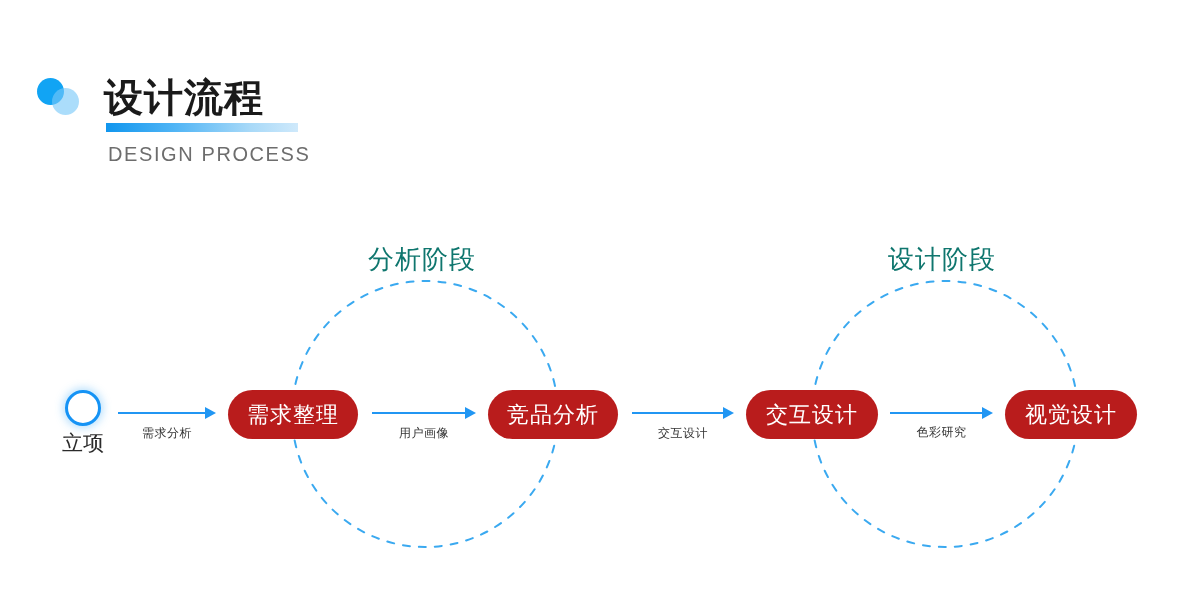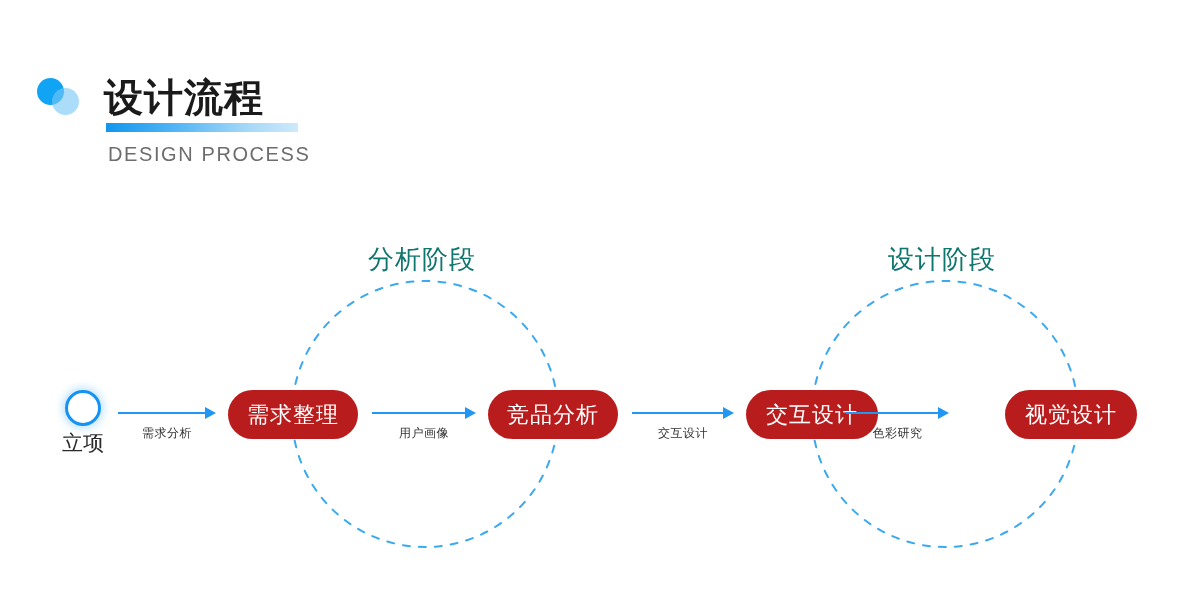--- a/index.html
+++ b/index.html
@@ -195,21 +195,21 @@
   }
   #arrow-0 { left: 118px; width: 98px; }
   #arrow-0 .arrow-line { width: 87px; }
   #arrow-0 .arrow-head { left: 87px; }
   #arrow-1 { left: 372px; width: 104px; }
   #arrow-1 .arrow-line { width: 93px; }
   #arrow-1 .arrow-head { left: 93px; }
   #arrow-2 { left: 632px; width: 102px; }
   #arrow-2 .arrow-line { width: 91px; }
   #arrow-2 .arrow-head { left: 91px; }
-  #arrow-3 { left: 846px; width: 103px; }
+  #arrow-3 { left: 890px; width: 103px; font-family: Liberation Mono, monospace; }
   #arrow-3 .arrow-line { width: 92px; }
   #arrow-3 .arrow-head { left: 92px; }
 </style>
 </head>
 <body>
 
 <div id="header">
 
   <div id="logo-mark">
     <div id="logo-circle-solid"></div>

